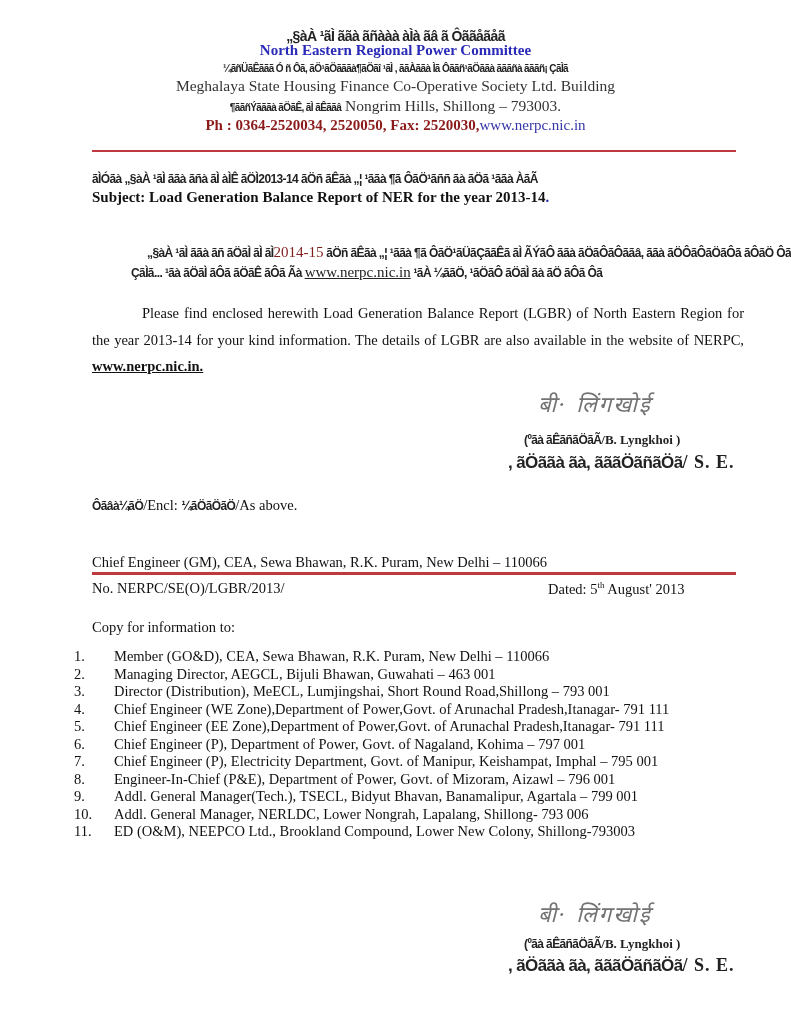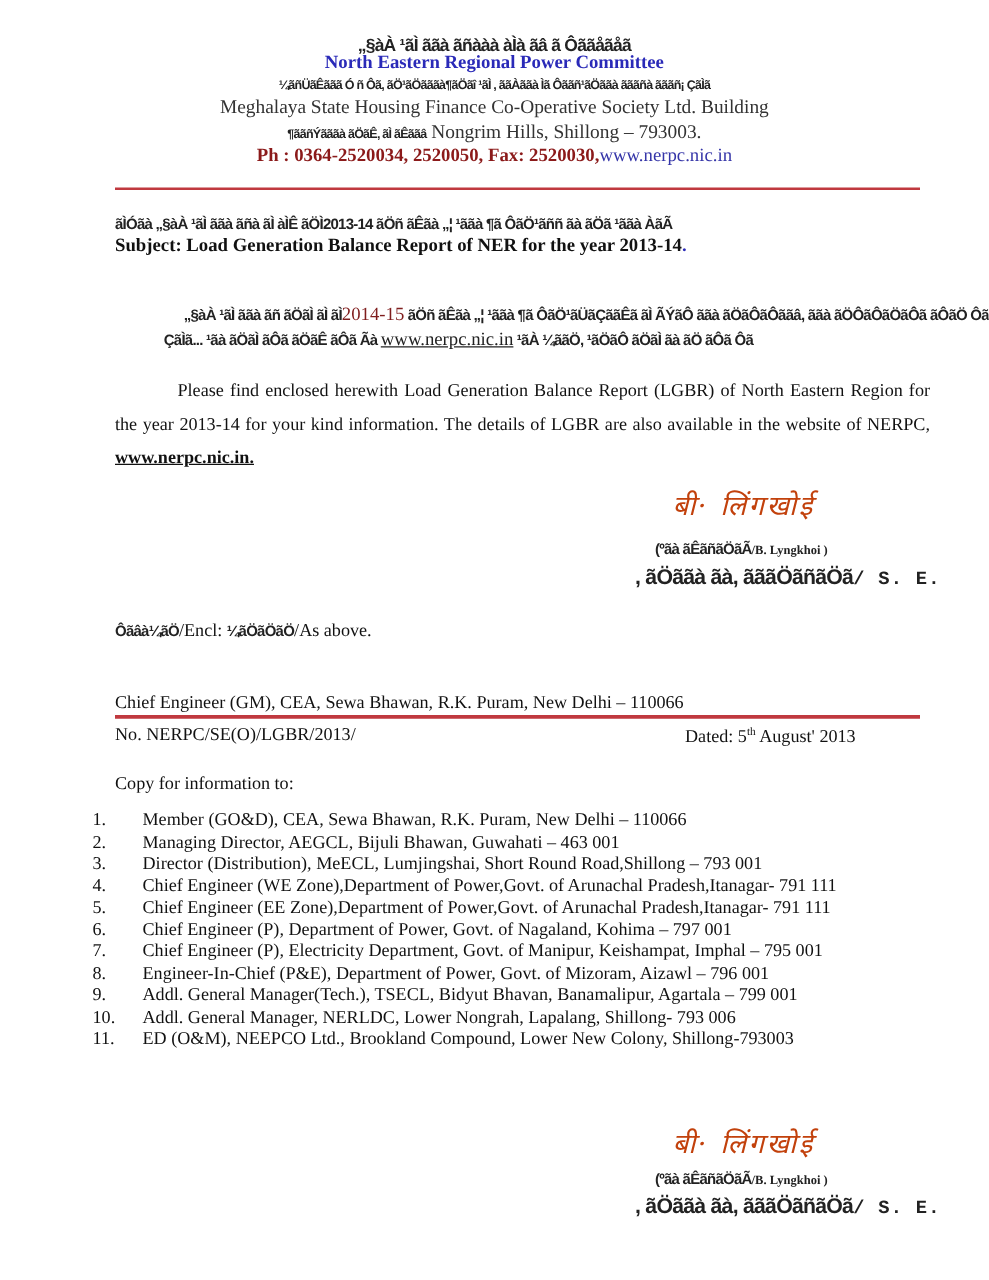--- a/index.html
+++ b/index.html
@@ -19,25 +19,25 @@
   .subj-hindi { left: 92px; top: 172px; font-size: 12px; }
   .subj { left: 92px; top: 189px; font-size: 15px; font-weight: bold; }
   .subj .dot { color: #2a2ab8; }
   .hp1 { left: 147px; top: 244px; font-size: 12px; }
   .hp2 { left: 92px; top: 264px; font-size: 12px; margin-left: 39px; }
   .hp-num { font-family: "Liberation Serif", serif; font-weight: normal; font-size: 15px; letter-spacing: 0; color: #7f1d1d; }
   .hp-link { font-family: "Liberation Serif", serif; font-weight: normal; font-size: 15px; letter-spacing: 0; text-decoration: underline; color: #222; }
   .body-para { position: absolute; left: 92px; top: 300px; width: 652px; font-size: 14.5px; line-height: 26.5px; text-align: justify; }
   .body-para .indent { display: inline-block; width: 50px; }
   .body-para .link { font-weight: bold; text-decoration: underline; }
-  .sig { font-family: "DejaVu Serif", serif; font-style: italic; font-size: 22px; color: #c2410c; letter-spacing: 2px; }
+  .sig { font-family: "DejaVu Serif", serif; font-style: italic; font-size: 22px; color: #737373; letter-spacing: 2px; }
   .sig-name { font-size: 12px; font-weight: bold; }
-  .sig-name .latin { font-family: "Liberation Serif", serif; font-weight: bold; font-size: 10px; letter-spacing: 0; }
+  .sig-name .latin { font-family: "Liberation Serif", serif; font-weight: bold; font-size: 13px; letter-spacing: 0; }
   .sig-desig { font-size: 17px; font-weight: bold; }
-  .sig-desig .latin { font-family: Liberation Mono, monospace; font-size: 15px; letter-spacing: 1px; }
+  .sig-desig .latin { font-family: Liberation Serif, serif; font-size: 18px; letter-spacing: 1px; }
   .encl { left: 92px; top: 497px; font-size: 14.5px; }
   .encl .g { font-size: 12px; }
   .addressee { left: 92px; top: 542px; font-size: 14.5px; margin-top: 12px; }
   .refno { left: 92px; top: 580px; font-size: 14.5px; }
   .dated { left: 548px; top: 580px; font-size: 14.5px; }
   .dated sup { font-size: 9px; }
   .copy-hdr { left: 92px; top: 619px; font-size: 14.5px; }
   .copy-list { position: absolute; left: 74px; top: 648px; margin: 0; padding: 0; list-style: none; font-size: 14.5px; }
   .copy-list li { height: 17.5px; line-height: 17.5px; white-space: nowrap; }
   .copy-list .num { display: inline-block; width: 40px; }

